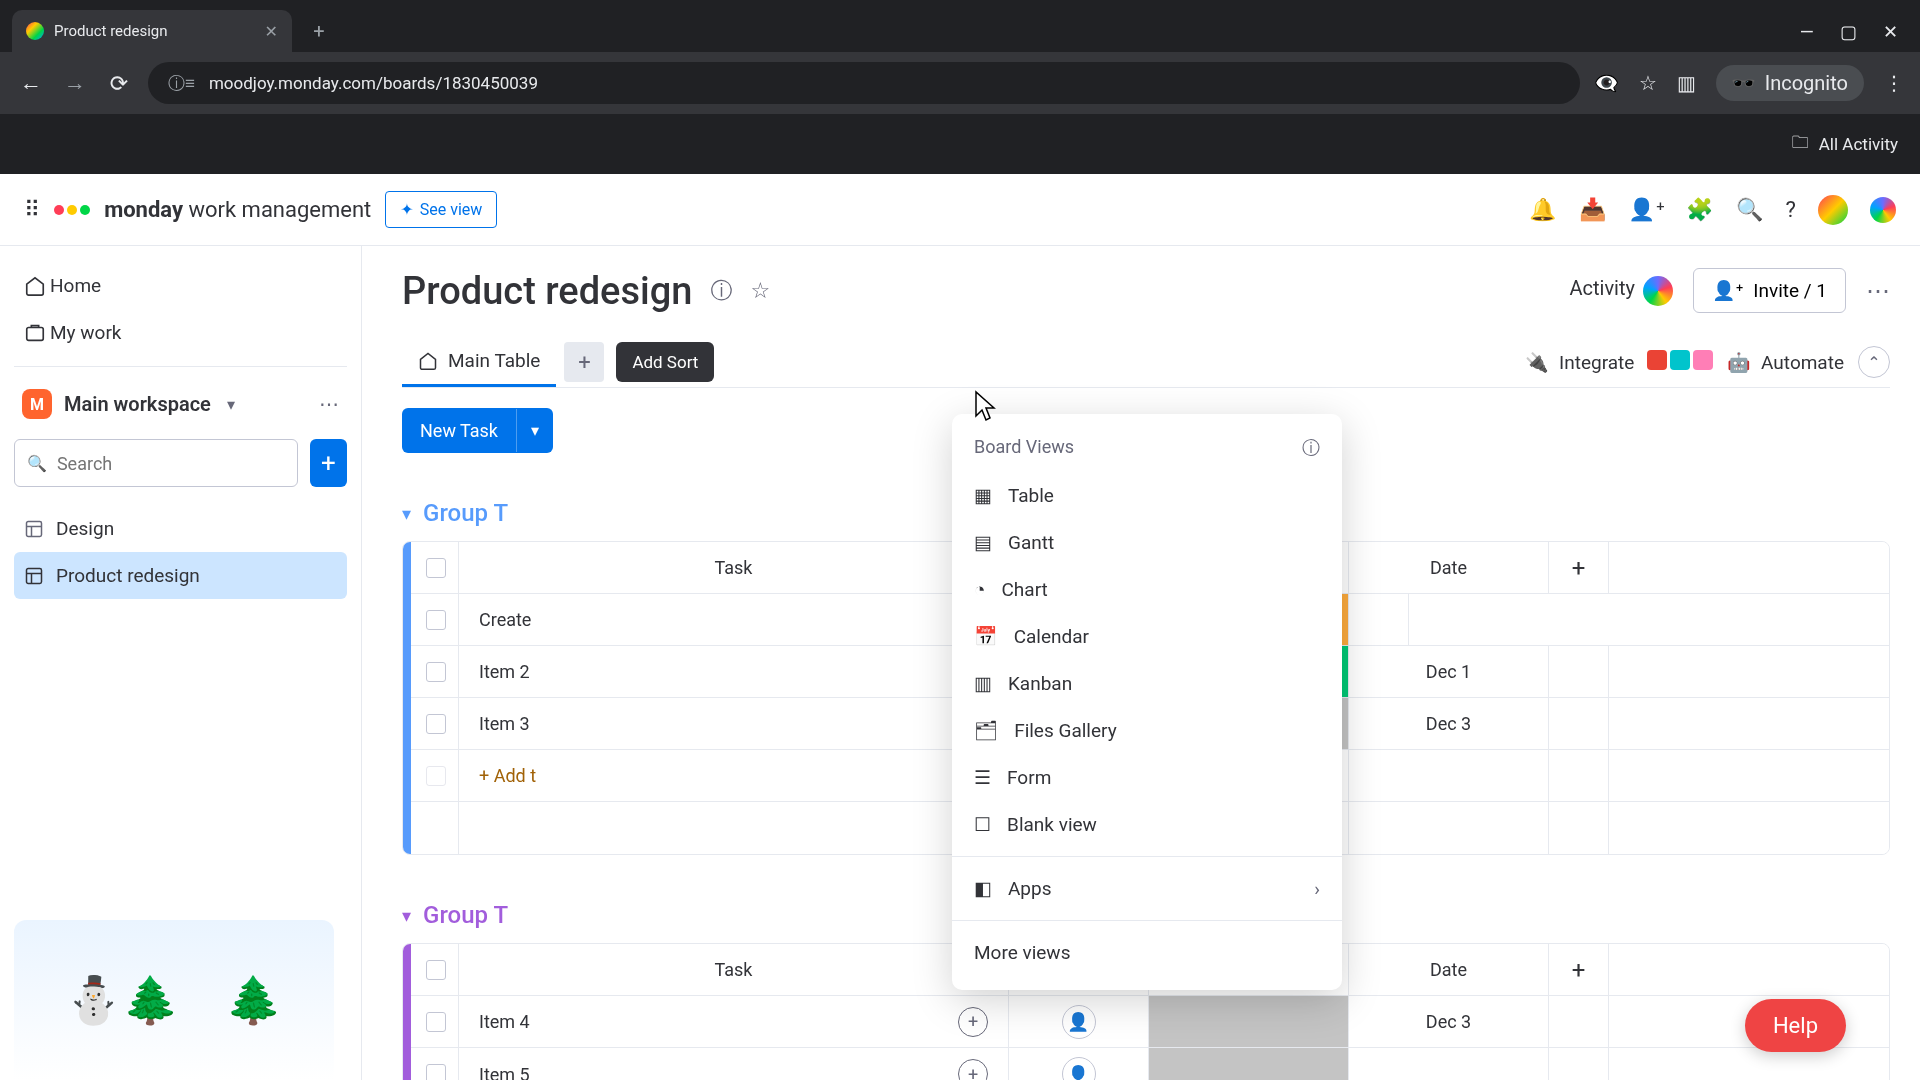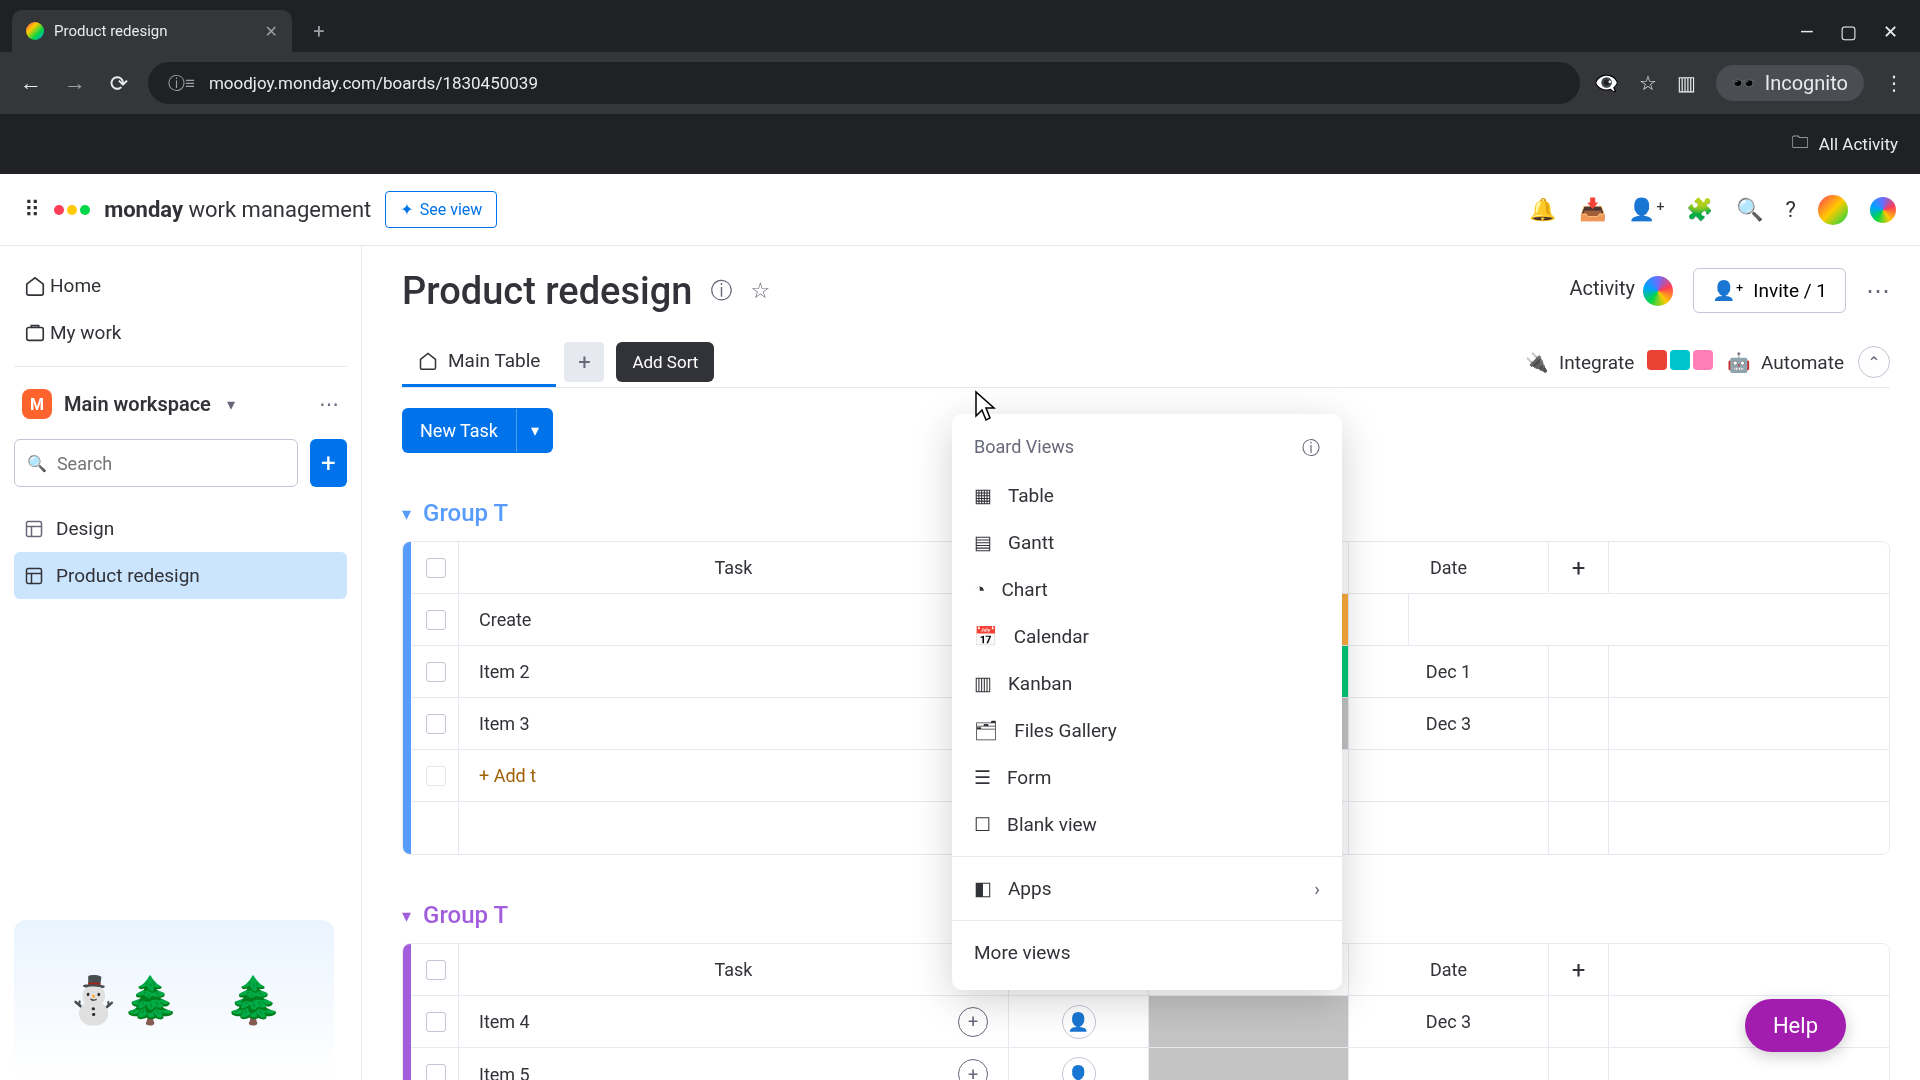--- a/index.html
+++ b/index.html
@@ -119,21 +119,21 @@
 .person-avatar { width:34px; height:34px; border-radius:50%; border:1px solid #c3c6d4; display:flex; align-items:center; justify-content:center; color:#c3c6d4; }
 .person-colored { width:34px; height:34px; border-radius:50%; background:conic-gradient(#6c6cff 0 25%,#ff3d57 25% 50%,#ffcb00 50% 75%,#00d647 75% 100%); display:flex; align-items:center; justify-content:center; }
 .person-colored::after { content:""; width:18px; height:18px; background:#fff; border-radius:50%; }
 .add-task-row { color:#a16207; }
 .msg-icon { margin-left:auto; width:30px; height:30px; border:1.5px solid #676879; border-radius:50%; display:flex; align-items:center; justify-content:center; color:#676879; font-size:18px; cursor:pointer; }
 .summary-row .cell { background:#fff; }
 .summary-bar { display:flex; width:100%; height:30px; }
 .summary-bar span { height:100%; }
 
 
-.help-btn { position:fixed; right:74px; bottom:28px; background:#a21caf; color:#fff; border-radius:28px; padding:14px 28px; font-size:22px; font-weight:400; box-shadow:0 4px 16px rgba(0,0,0,.2); cursor:pointer; z-index:60; }
+.help-btn { position:fixed; right:74px; bottom:28px; background:#ef4444; color:#fff; border-radius:28px; padding:14px 28px; font-size:22px; font-weight:400; box-shadow:0 4px 16px rgba(0,0,0,.2); cursor:pointer; z-index:60; }
 
 
 .cursor { position:absolute; left:610px; top:144px; z-index:100; pointer-events:none; }
 
 svg { display:block; }
 </style>
 </head>
 <body>
 
 <div class="browser-chrome">

